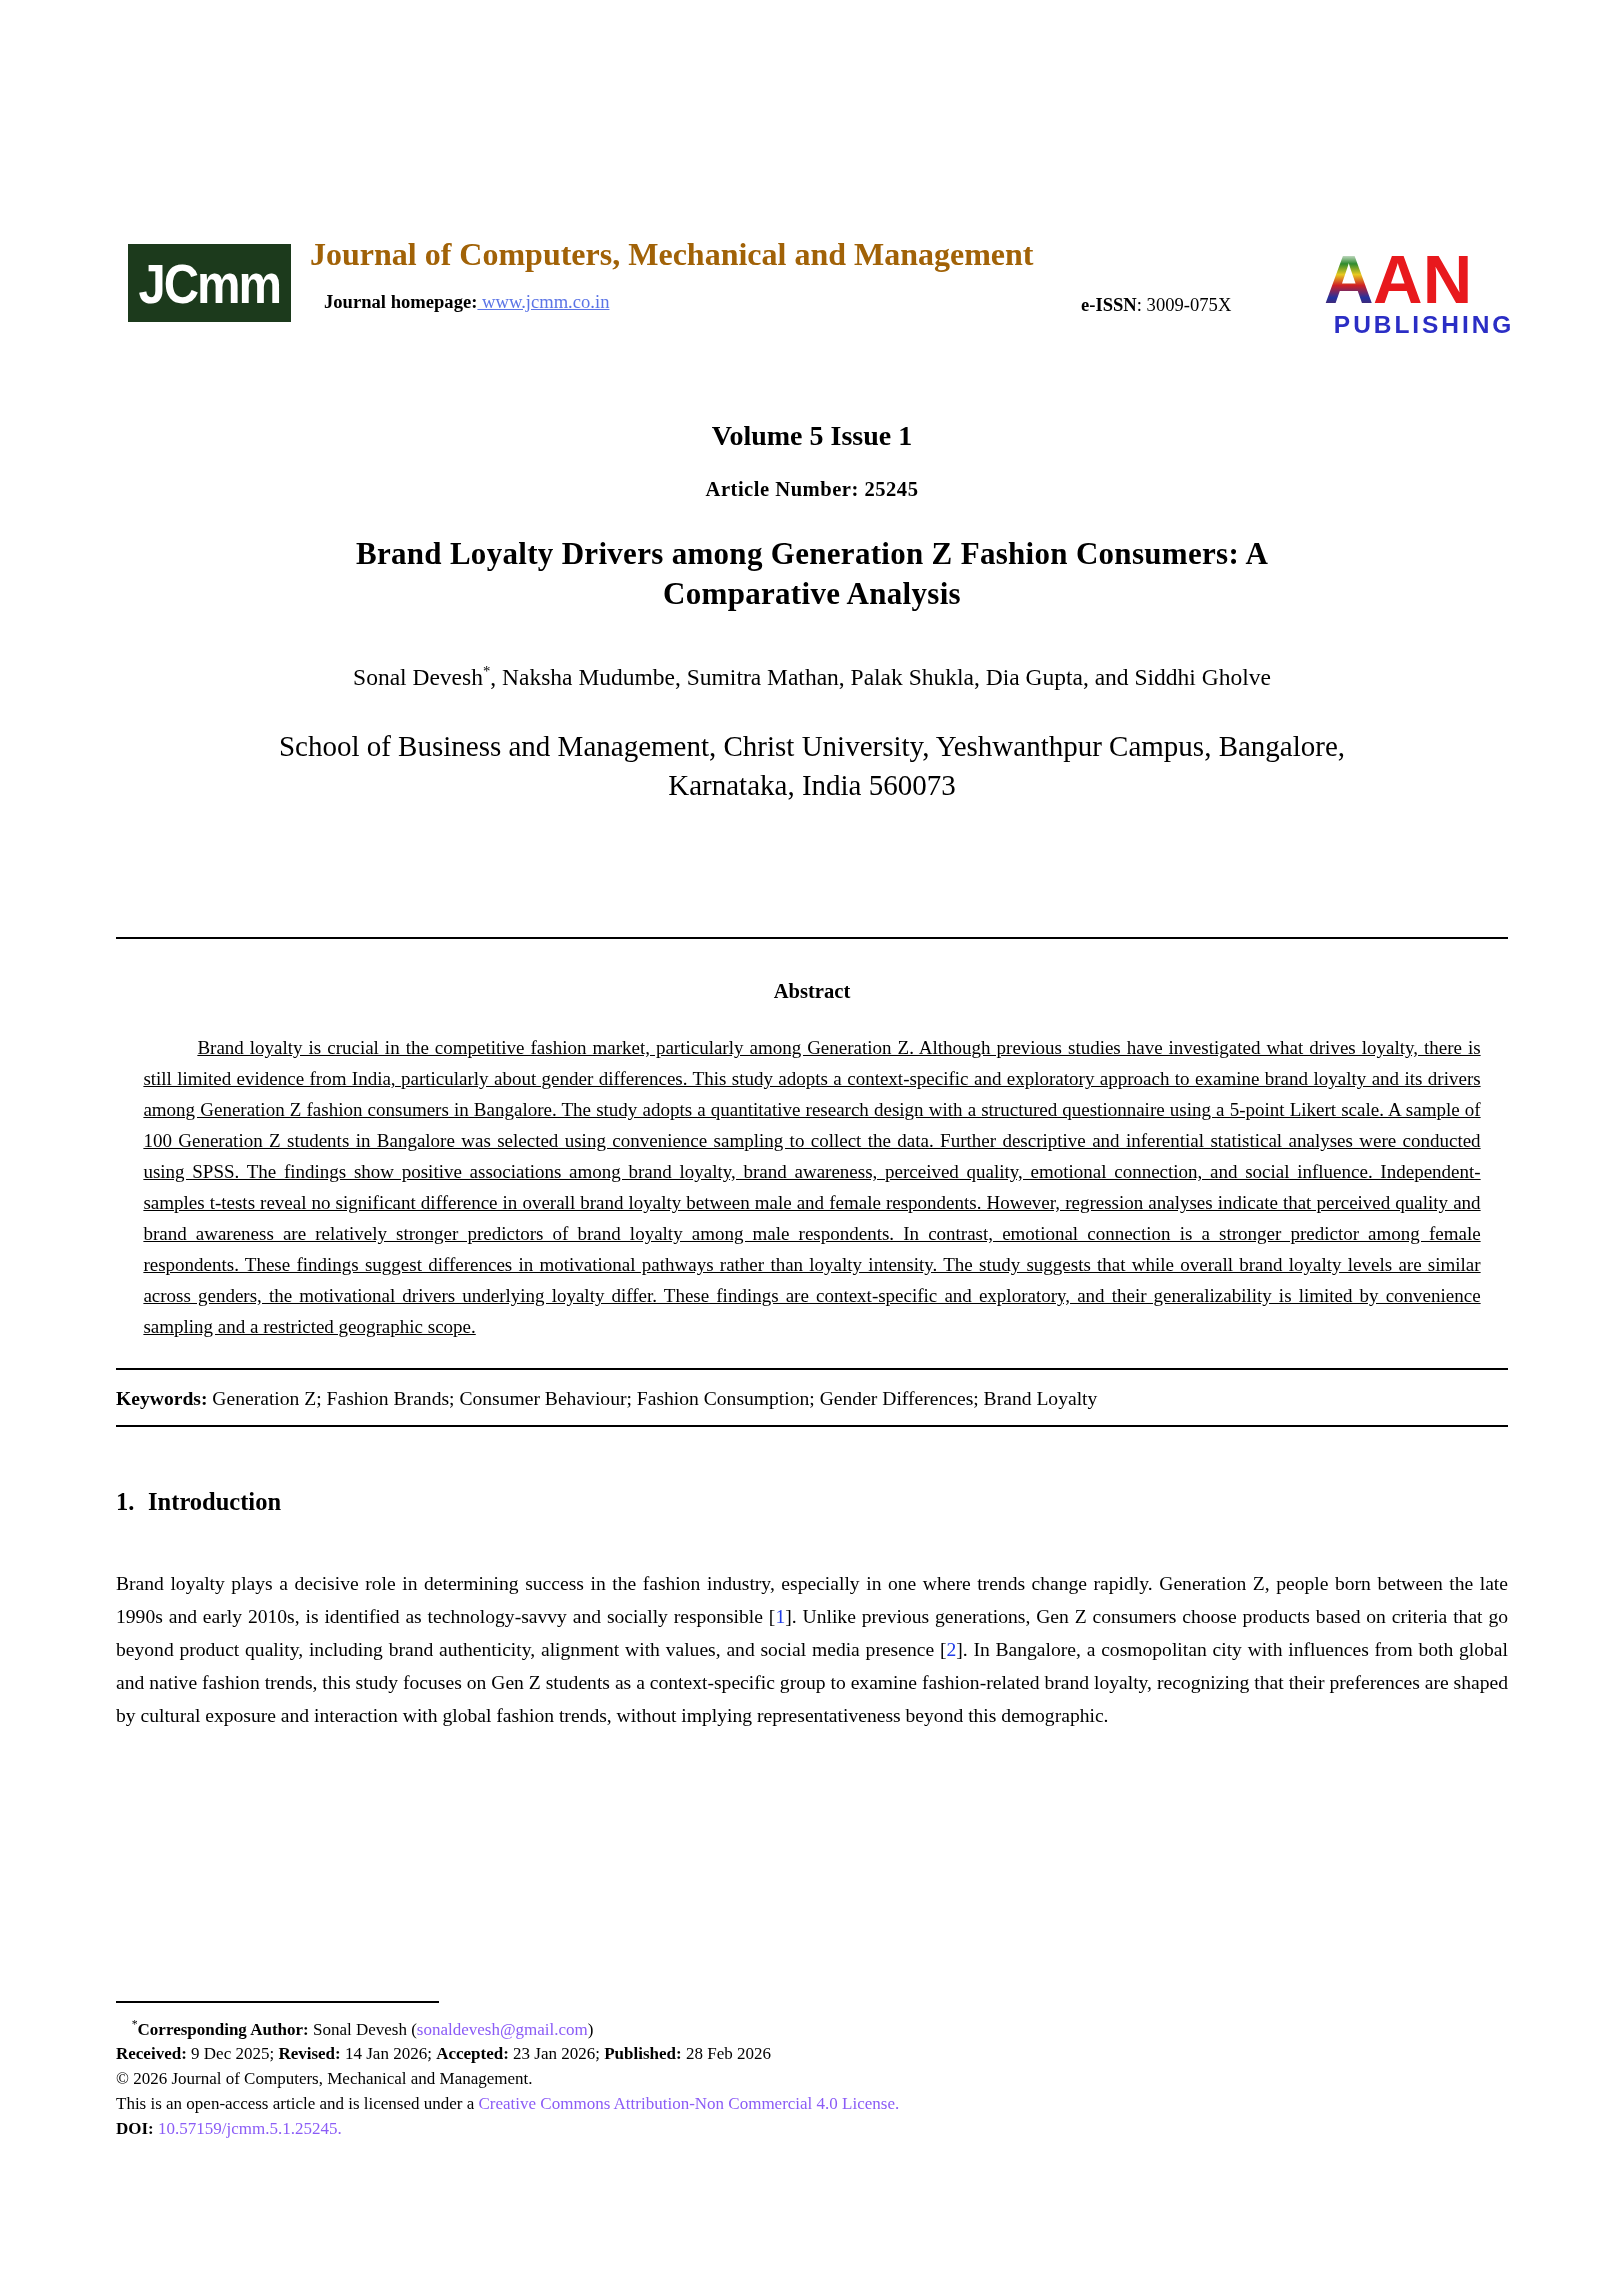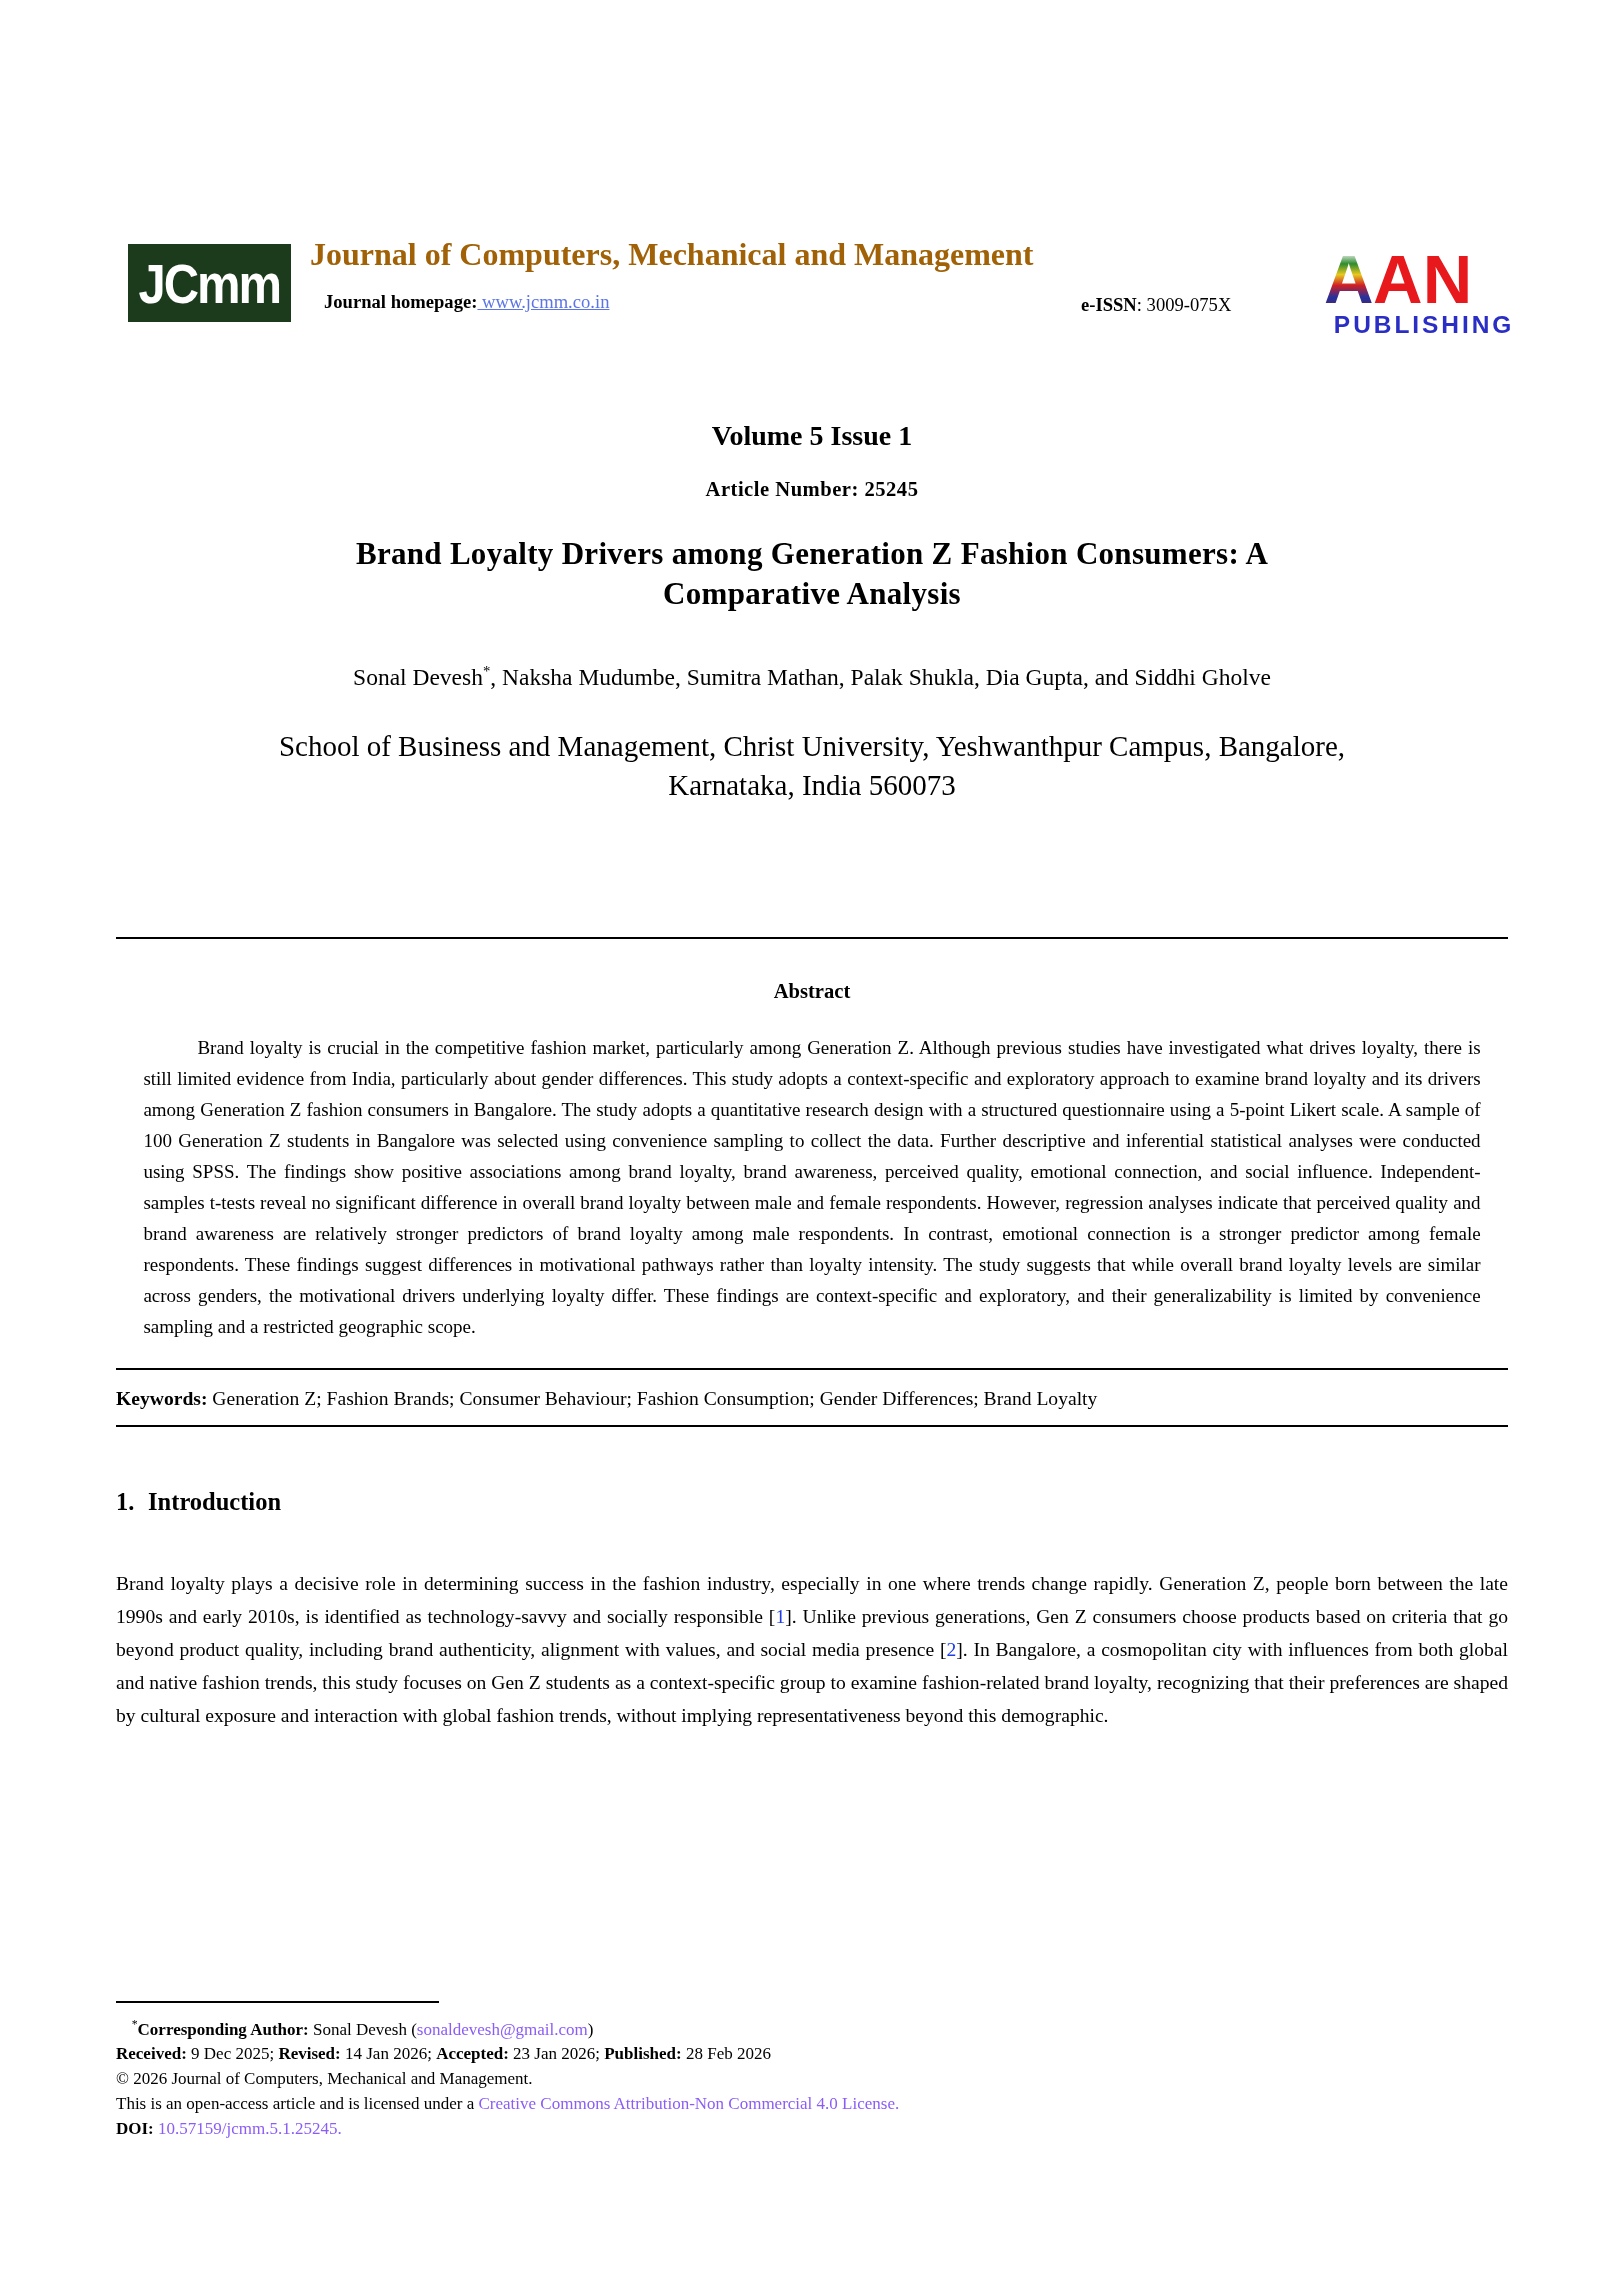--- a/index.html
+++ b/index.html
@@ -48,21 +48,21 @@
   .authors { margin-top:49px; text-align:center; font-size:23.5px; }
   .authors sup { font-size:14.7px; }
   .affil { margin-top:37px; text-align:center; font-size:29px; line-height:39px; }
 
   
   .rule { margin-top:132px; border-top:2px solid #000; }
   .abs-head { margin-top:41px; text-align:center; font-size:20.6px; font-weight:bold; }
   .abs-body {
     margin-top:29px; padding:0 27.4px;
     font-size:19px; line-height:31px;
-    text-align:justify; text-indent:54px;
+    text-align:justify; text-indent:54px;text-decoration:underline;
   }
   .rule2 { margin-top:25.5px; border-top:2px solid #000; }
   .kw { padding:13.7px 0 11.8px 0; font-size:19.6px; line-height:30px; text-align:justify; }
   .kw .lbl { font-weight:bold; }
   .rule3 { border-top:2px solid #000; }
 
   
   .sec-head { margin-top:61px; font-size:24.5px; font-weight:bold; }
   .sec-head .num { margin-right:13.7px; }
   .body-par {

